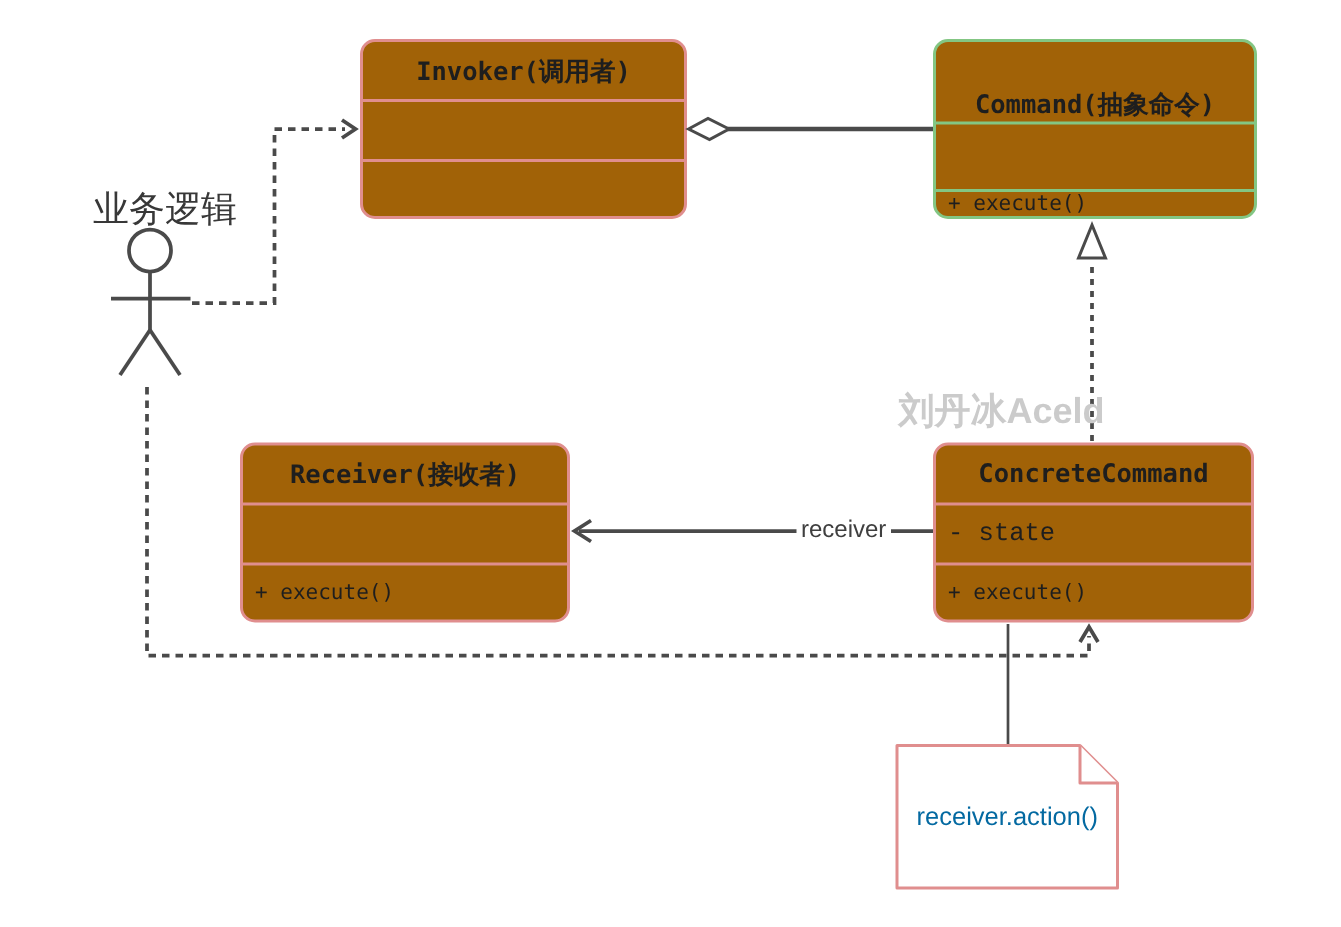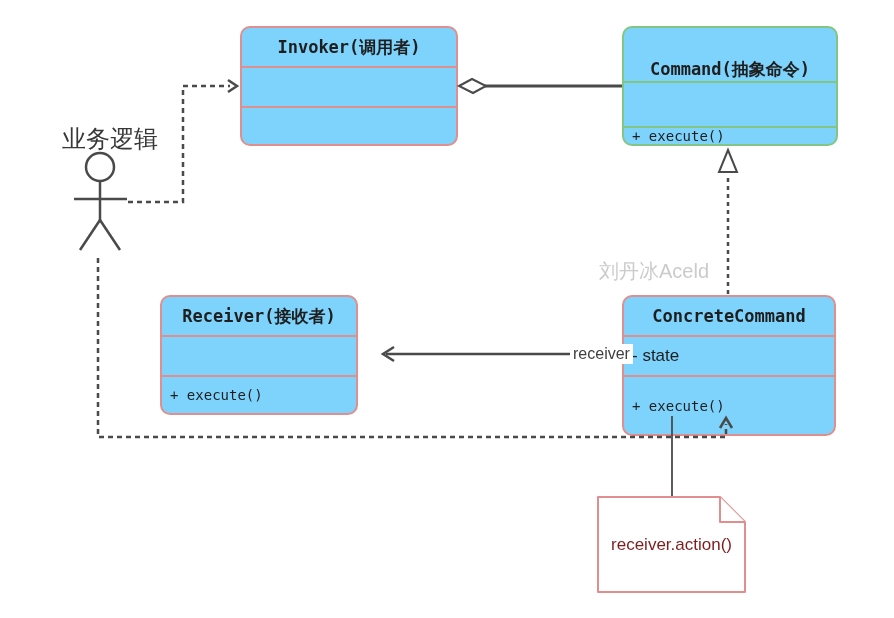--- a/index.html
+++ b/index.html
@@ -17,40 +17,40 @@
     width:894px;height:618px;
     background:var(--bg);
     overflow:hidden;
     font-family:"Liberation Sans", sans-serif;
   }
   
   .uml-class{
     position:absolute;
     display:flex;flex-direction:column;
     box-sizing:border-box;
-    background:#7dd3fc;
+    background:#a16207;
     border:2px solid var(--red-border);
     border-radius:10px;
     z-index:1;
   }
   .uml-class.green{border-color:var(--green-border);}
   .uml-title{
     box-sizing:border-box;height:40px;
     display:flex;align-items:center;justify-content:center;
     border-bottom:2px solid var(--red-border);
     font-family:"DejaVu Sans Mono", monospace;
     font-weight:bold;font-size:17px;color:var(--text);
     white-space:nowrap;
   }
   .uml-attrs{
     box-sizing:border-box;height:40px;
     display:flex;align-items:center;
     padding-left:8px;
     border-bottom:2px solid var(--red-border);
-    font-family:Liberation Sans, sans-serif;
+    font-family:Liberation Mono, monospace;
     font-size:17px;color:var(--text);white-space:pre;
   }
   .uml-methods{
     box-sizing:border-box;flex:1;
     display:flex;align-items:center;
     padding-left:8px;
     font-family:"DejaVu Sans Mono", monospace;
     font-size:14px;color:var(--text);white-space:pre;
   }
   .uml-class.green .uml-title,
@@ -67,30 +67,30 @@
   .note-fold{fill:#fff;stroke:var(--red-border);stroke-width:2;stroke-linejoin:round;}
   
   .actor-label{
     position:absolute;left:62px;top:123px;
     font-size:24px;color:#383838;z-index:3;white-space:nowrap;
   }
   .edge-label{
     position:absolute;left:531px;top:344px;
     height:20px;line-height:20px;padding:0 3px;
     background:#fff;font-size:16px;color:#3f3f3f;
-    z-index:3;white-space:nowrap;margin-left:39px;
+    z-index:3;white-space:nowrap;
   }
   .note-text{
     position:absolute;left:598px;top:497px;width:147px;height:95px;
     display:flex;align-items:center;justify-content:center;
-    font-size:17px;color:#7f1d1d;z-index:3;white-space:nowrap;
+    font-size:17px;color:#0369a1;z-index:3;white-space:nowrap;
   }
   .wm-author{
     position:absolute;left:599px;top:258px;
-    font-size:20px;font-weight:normal;color:var(--wm1);
+    font-size:24px;font-weight:bold;color:var(--wm1);
     z-index:4;white-space:nowrap;pointer-events:none;
   }
   .wm-community{
     position:absolute;left:700px;top:578px;
     font-size:19px;color:var(--wm2);
     z-index:4;white-space:nowrap;pointer-events:none;
   }
 </style>
 </head>
 <body>
@@ -102,27 +102,27 @@
     <div class="uml-attrs"></div>
     <div class="uml-methods"></div>
   </div>
 
   <div class="uml-class green" style="left:622px;top:26px;width:216px;height:120px">
     <div class="uml-title">Command(抽象命令)</div>
     <div class="uml-attrs"></div>
     <div class="uml-methods">+ execute()</div>
   </div>
 
-  <div class="uml-class red" style="left:160px;top:295px;width:198px;height:120px">
+  <div class="uml-class red" style="left:160px;top:295px;width:220px;height:120px">
     <div class="uml-title">Receiver(接收者)</div>
     <div class="uml-attrs"></div>
     <div class="uml-methods">+ execute()</div>
   </div>
 
-  <div class="uml-class red" style="left:622px;top:295px;width:214px;height:141px">
+  <div class="uml-class red" style="left:622px;top:295px;width:214px;height:120px">
     <div class="uml-title">ConcreteCommand</div>
     <div class="uml-attrs">- state</div>
     <div class="uml-methods">+ execute()</div>
   </div>
 
   <svg class="overlay" width="894" height="618" viewBox="0 0 894 618">
 
     <g class="actor-stroke">
       <circle cx="100" cy="167" r="14"></circle>
       <line x1="100" y1="181" x2="100" y2="220"></line>

